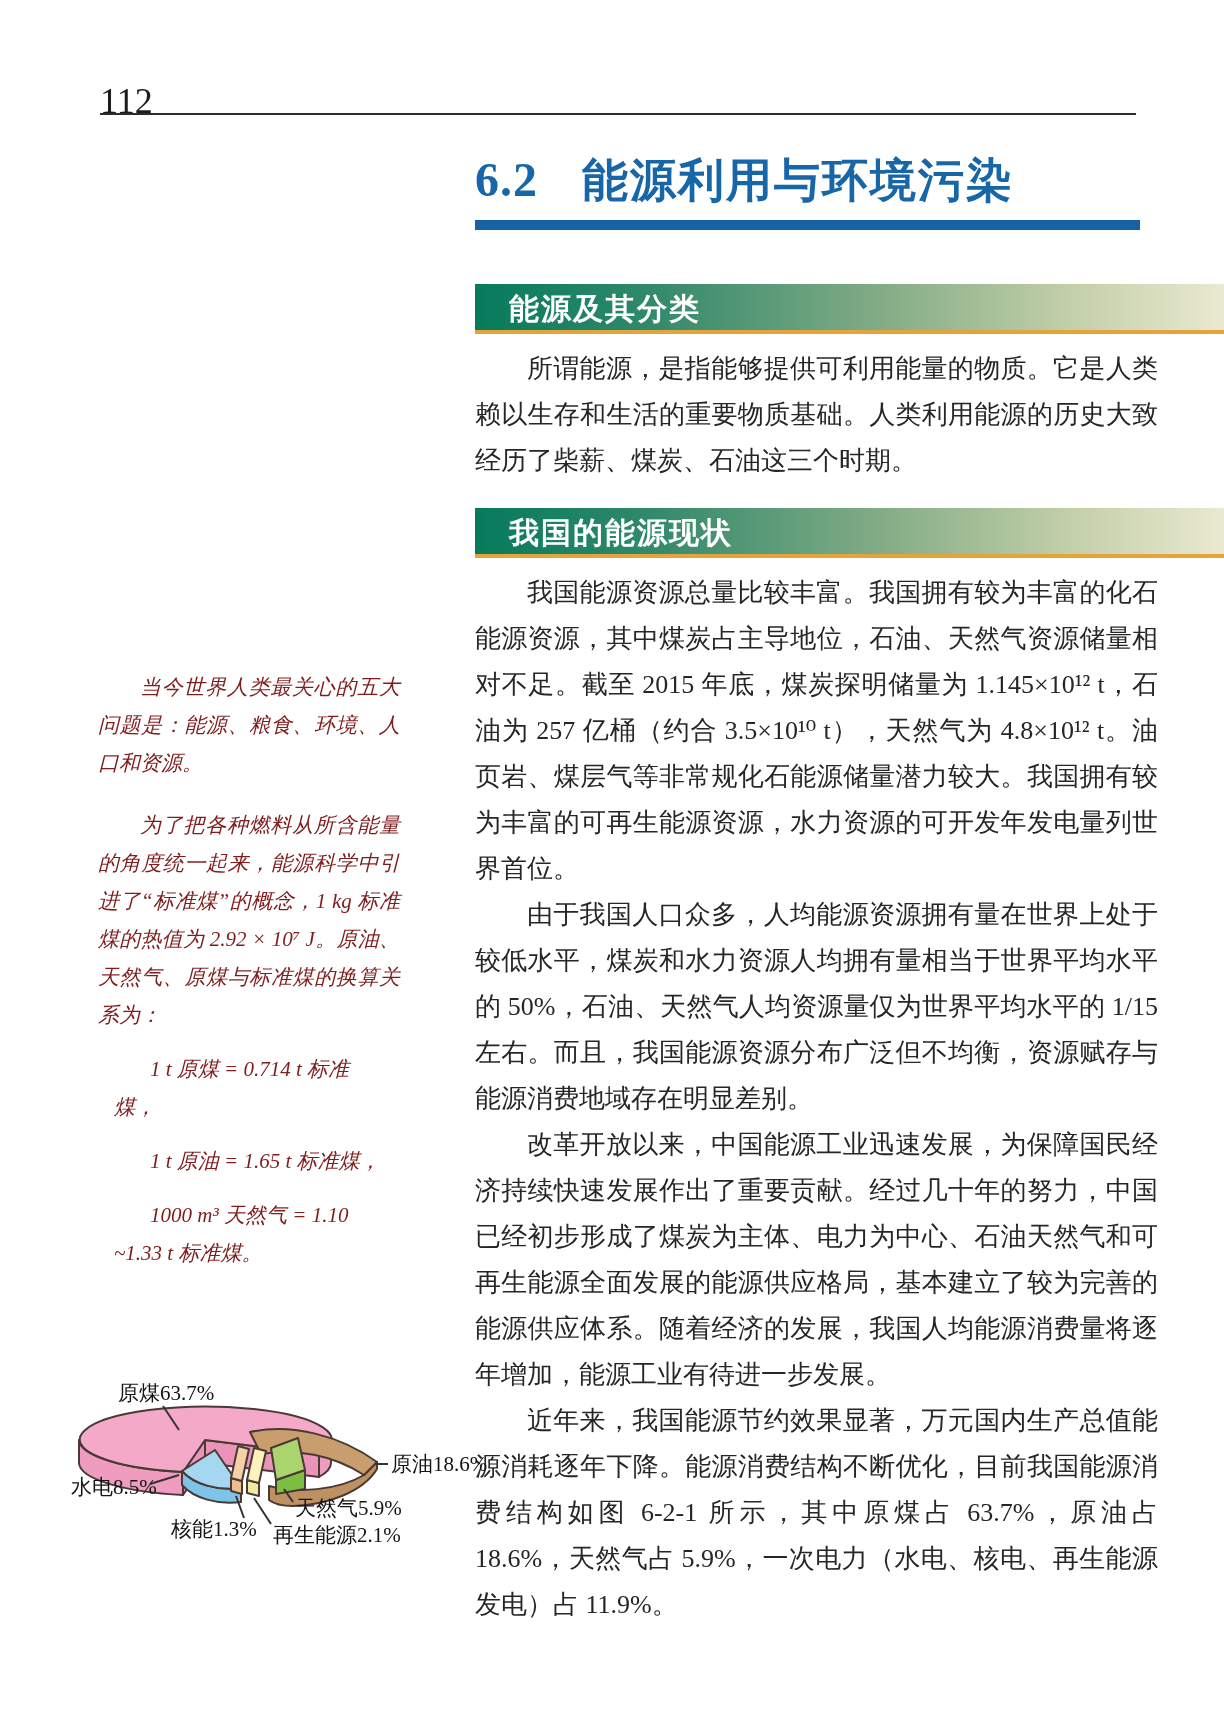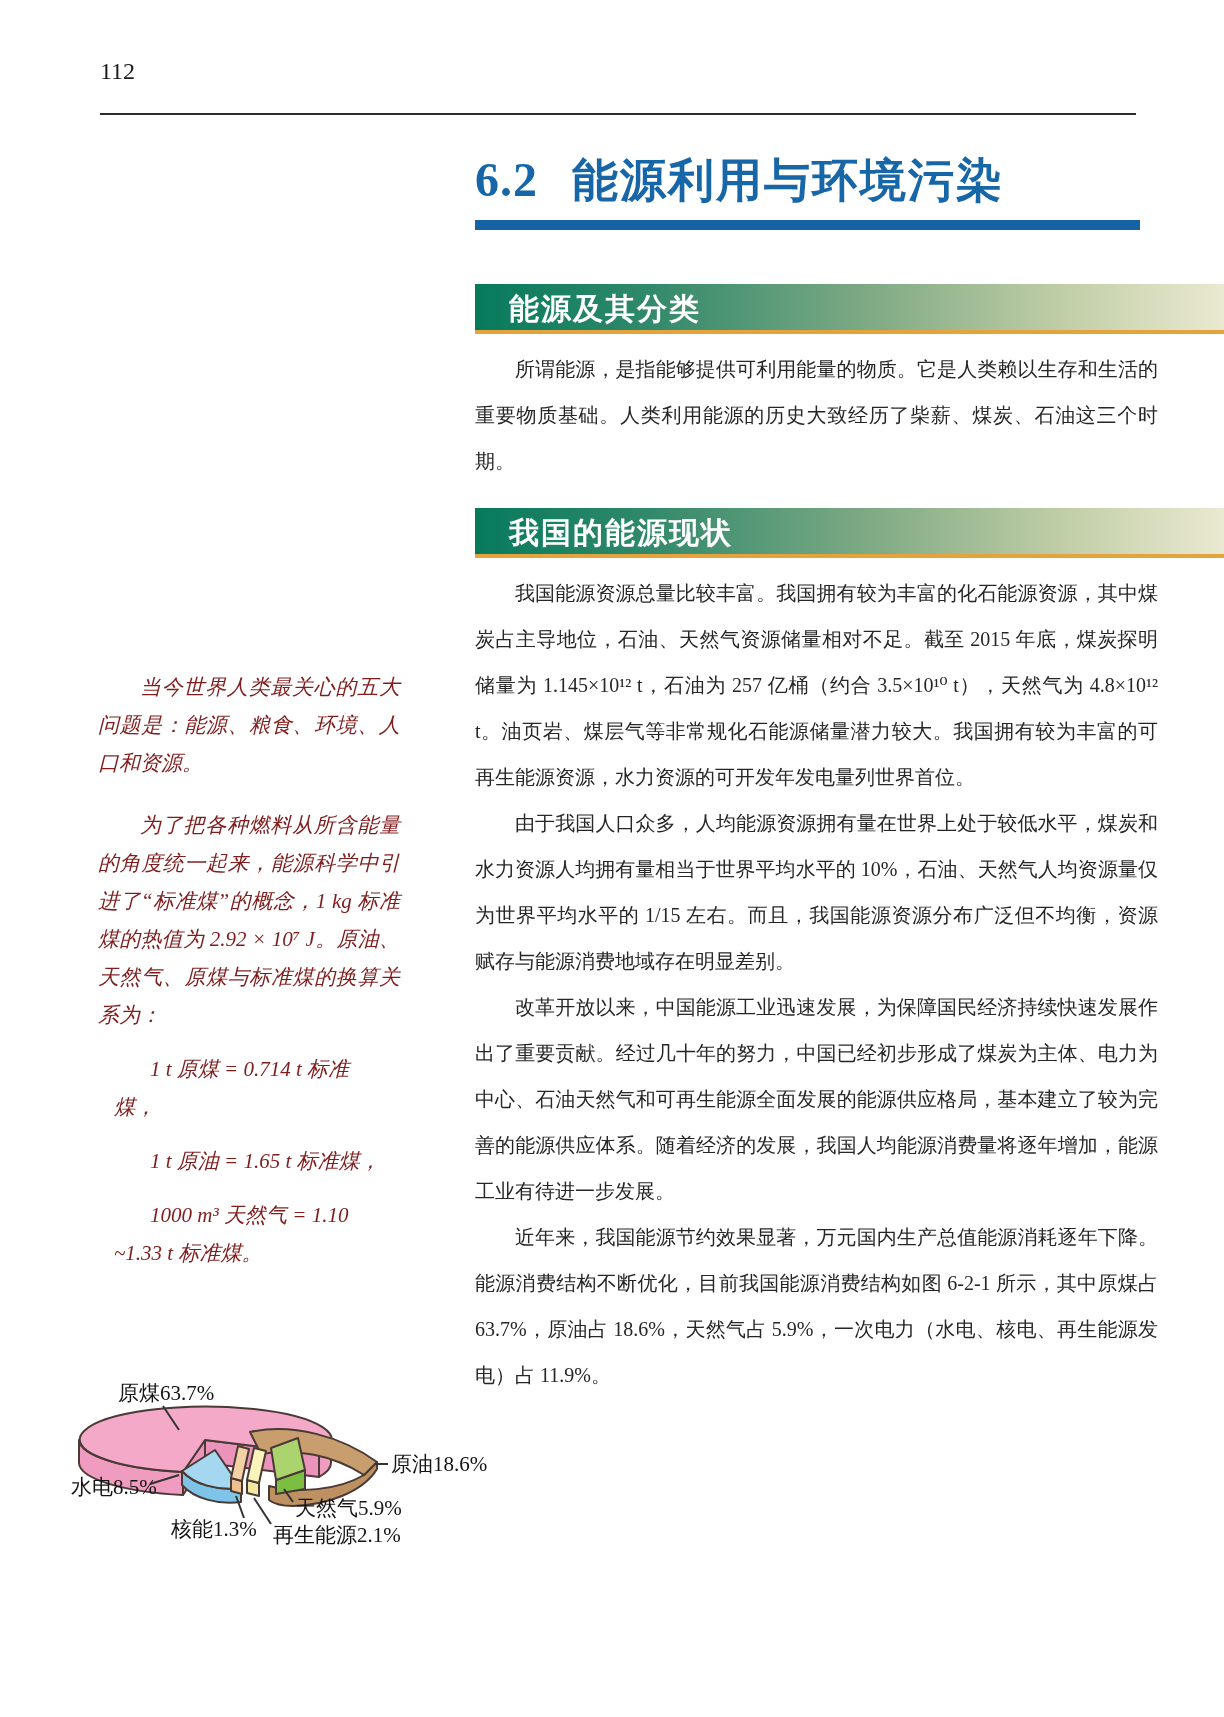--- a/index.html
+++ b/index.html
@@ -1,38 +1,38 @@
 <!DOCTYPE html>
 <html><head>
 <meta charset="utf-8">
 <style>
   html,body{margin:0;padding:0;background:#ffffff;}
   body{
     width:1224px;height:1717px;position:relative;overflow:hidden;
     font-family:"Liberation Serif","DejaVu Serif",serif;color:#262626;
   }
-  .page-number{position:absolute;left:100px;top:58px;font-size:24px;color:#1c1c1c;}
+  .page-number{position:absolute;left:100px;top:80px;font-size:36px;color:#1c1c1c;}
   .header-rule{position:absolute;left:100px;top:113px;width:1036px;height:2px;background:#2b2b2b;}
 
   .main-col{position:absolute;left:475px;top:0;width:683px;}
-  .heading-row{margin-top:150px;display:flex;align-items:baseline;gap:34px;color:#1766A8;}
+  .heading-row{margin-top:150px;display:flex;align-items:baseline;gap:44px;color:#1766A8;}
   .sec-num{font-family:"Liberation Serif","DejaVu Serif",serif;font-weight:bold;font-size:48px;letter-spacing:1px;}
   .sec-title{font-family:"Liberation Sans","DejaVu Sans",sans-serif;font-weight:bold;font-size:46px;letter-spacing:2px;}
   .blue-bar{width:665px;height:10px;background:#1563A2;margin-top:8px;}
 
   .banner{
     height:50px;line-height:50px;margin-top:54px;padding-left:34px;box-sizing:border-box;
     width:761px;color:#ffffff;font-family:"Liberation Sans","DejaVu Sans",sans-serif;
     font-weight:bold;font-size:30px;letter-spacing:2px;
     background:linear-gradient(to right,#077A5C 0%,#2F886A 22%,#7FAA84 52%,#C2CFA8 78%,#EDEBD4 100%);
     border-bottom:4px solid #E5A33C;
   }
   .banner.second{margin-top:24px;}
 
-  p.body{font-size:20px;line-height:46px;text-indent:2em;margin:0;text-align:justify;color:#262626;}
+  p.body{font-size:26px;line-height:46px;text-indent:2em;margin:0;text-align:justify;color:#262626;}
   p.body.first{margin-top:12px;}
 
   .sidebar{
     position:absolute;left:98px;top:668px;width:302px;
     color:#7f1d1d;font-style:italic;font-size:21px;line-height:38px;
     font-family:"Liberation Serif","DejaVu Serif",serif;
   }
   .side-p{text-indent:2em;margin:0;text-align:justify;}
   .side-p.gap{margin-top:24px;}
   .formula{margin:16px;text-indent:36px;}
@@ -64,21 +64,21 @@
     <span class="sec-num">6.2</span>
     <span class="sec-title">能源利用与环境污染</span>
   </div>
   <div class="blue-bar"></div>
 
   <div class="banner">能源及其分类</div>
   <p class="body first">所谓能源，是指能够提供可利用能量的物质。它是人类赖以生存和生活的重要物质基础。人类利用能源的历史大致经历了柴薪、煤炭、石油这三个时期。</p>
 
   <div class="banner second">我国的能源现状</div>
   <p class="body first">我国能源资源总量比较丰富。我国拥有较为丰富的化石能源资源，其中煤炭占主导地位，石油、天然气资源储量相对不足。截至 2015 年底，煤炭探明储量为 1.145×10¹² t，石油为 257 亿桶（约合 3.5×10¹⁰ t），天然气为 4.8×10¹² t。油页岩、煤层气等非常规化石能源储量潜力较大。我国拥有较为丰富的可再生能源资源，水力资源的可开发年发电量列世界首位。</p>
-  <p class="body">由于我国人口众多，人均能源资源拥有量在世界上处于较低水平，煤炭和水力资源人均拥有量相当于世界平均水平的 10%，石油、天然气人均资源量仅为世界平均水平的 1/15 左右。而且，我国能源资源分布广泛但不均衡，资源赋存与能源消费地域存在明显差别。</p>
+  <p class="body">由于我国人口众多，人均能源资源拥有量在世界上处于较低水平，煤炭和水力资源人均拥有量相当于世界平均水平的 50%，石油、天然气人均资源量仅为世界平均水平的 1/15 左右。而且，我国能源资源分布广泛但不均衡，资源赋存与能源消费地域存在明显差别。</p>
   <p class="body">改革开放以来，中国能源工业迅速发展，为保障国民经济持续快速发展作出了重要贡献。经过几十年的努力，中国已经初步形成了煤炭为主体、电力为中心、石油天然气和可再生能源全面发展的能源供应格局，基本建立了较为完善的能源供应体系。随着经济的发展，我国人均能源消费量将逐年增加，能源工业有待进一步发展。</p>
   <p class="body">近年来，我国能源节约效果显著，万元国内生产总值能源消耗逐年下降。能源消费结构不断优化，目前我国能源消费结构如图 6-2-1 所示，其中原煤占 63.7%，原油占 18.6%，天然气占 5.9%，一次电力（水电、核电、再生能源发电）占 11.9%。</p>
 </div>
 
 <div class="figure">
   <svg width="450" height="240" viewBox="0 0 450 240">
     <g stroke="#4a3a35" stroke-width="2" stroke-linejoin="round" stroke-linecap="round">
 
       <path d="M 160 72 L 138 104 L 138 127 L 160 95 Z" fill="#EC93BB"></path>
       <path d="M 160 72 L 274 86 L 274 109 L 160 95 Z" fill="#EC93BB"></path>

